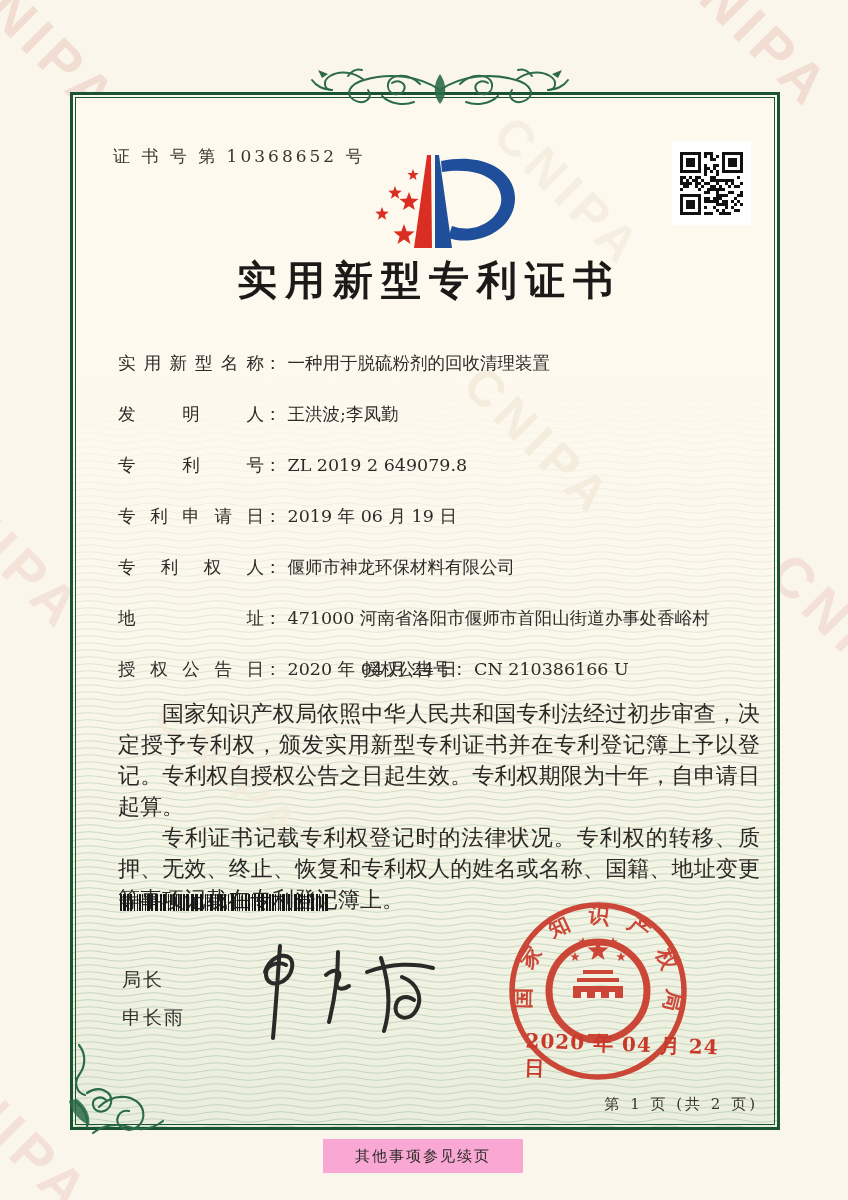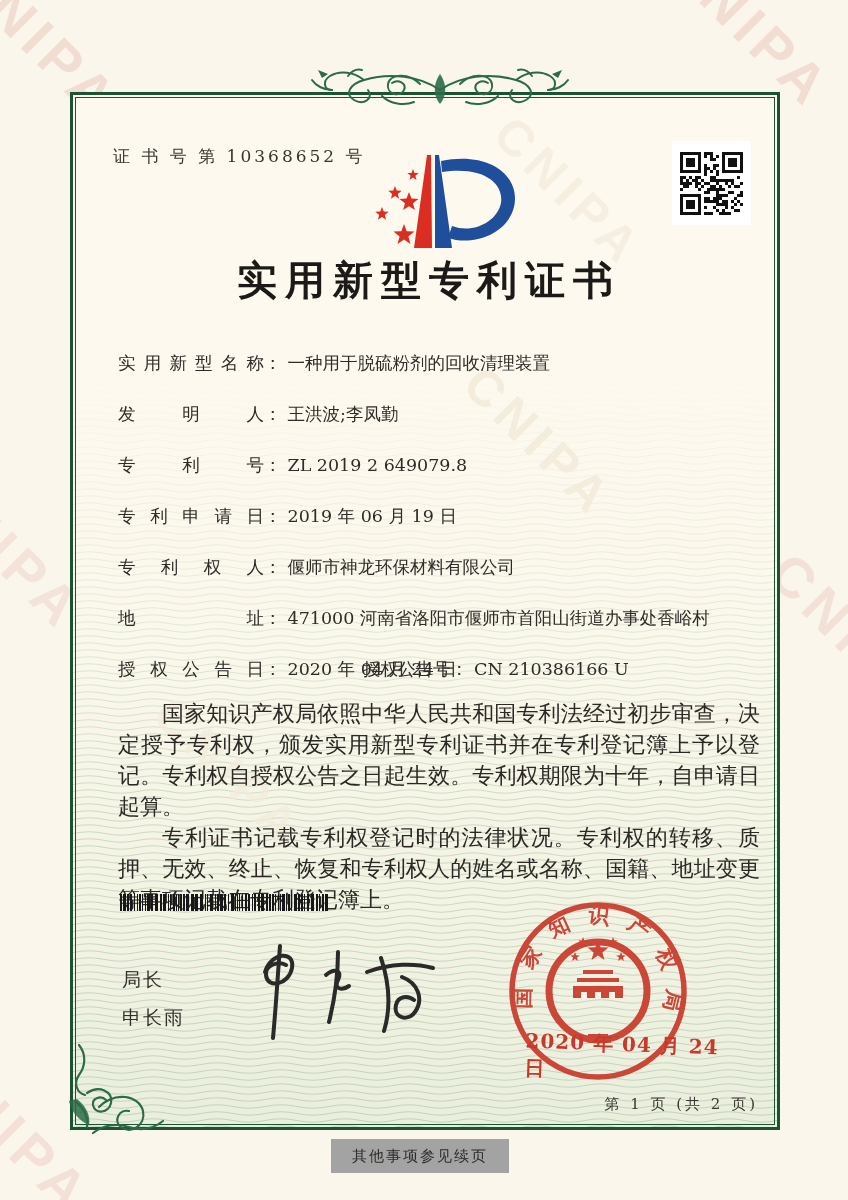--- a/index.html
+++ b/index.html
@@ -38,21 +38,21 @@
   .signoff{position:absolute;left:49px;top:872px;font-size:19px;color:#33302c;}
   .signoff div{margin-bottom:12px;letter-spacing:2px;}
   .signature{position:absolute;left:168px;top:843px;}
   .seal{position:absolute;left:430px;top:801px;}
   .seal-date{position:absolute;left:452px;top:936px;width:200px;font-size:20px;font-weight:bold;
              color:#c9392a;letter-spacing:1px;transform:rotate(2deg);}
   .pageinfo{position:absolute;left:0;top:1000px;width:100%;text-align:right;font-size:15px;
             letter-spacing:3px;color:#3a3530;transform:translateX(-19px);}
   .ornament{position:absolute;left:302px;top:62px;z-index:5;}
   .flourish{position:absolute;left:-14px;top:948px;z-index:5;}
-  .note{position:absolute;left:331px;top:1139px;width:178px;height:34px;background:#a3a3a3;
+  .note{position:absolute;left:323px;top:1139px;width:200px;height:34px;background:#f9a8d4;
         z-index:2;display:flex;align-items:center;justify-content:center;font-size:15px;
         letter-spacing:2px;color:#2e2b28;}
 </style>
 </head>
 <body>
 
 <div class="page">
 
   <div class="wm wm-pink" style="left:-12px;top:-58px;">CNIPA</div>
   <div class="wm wm-pink" style="left:700px;top:-70px;">CNIPA</div>

